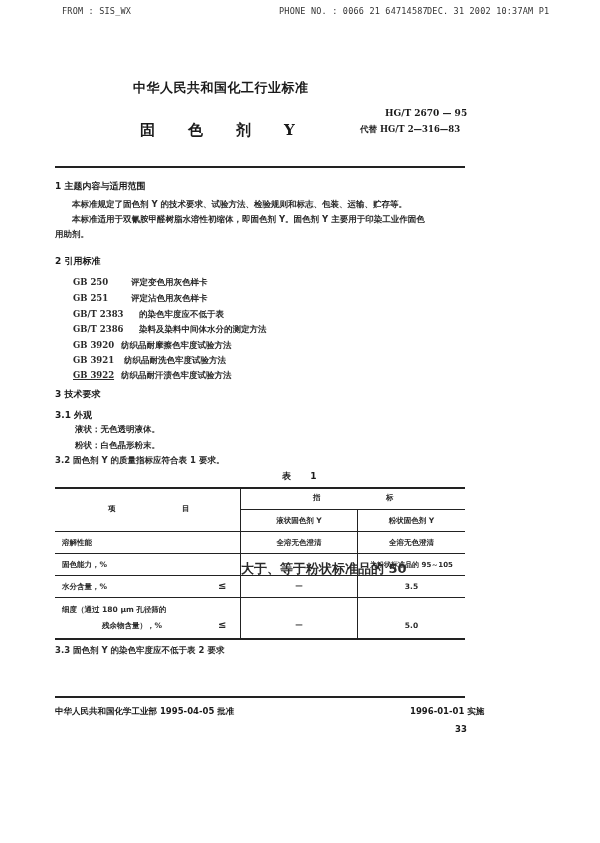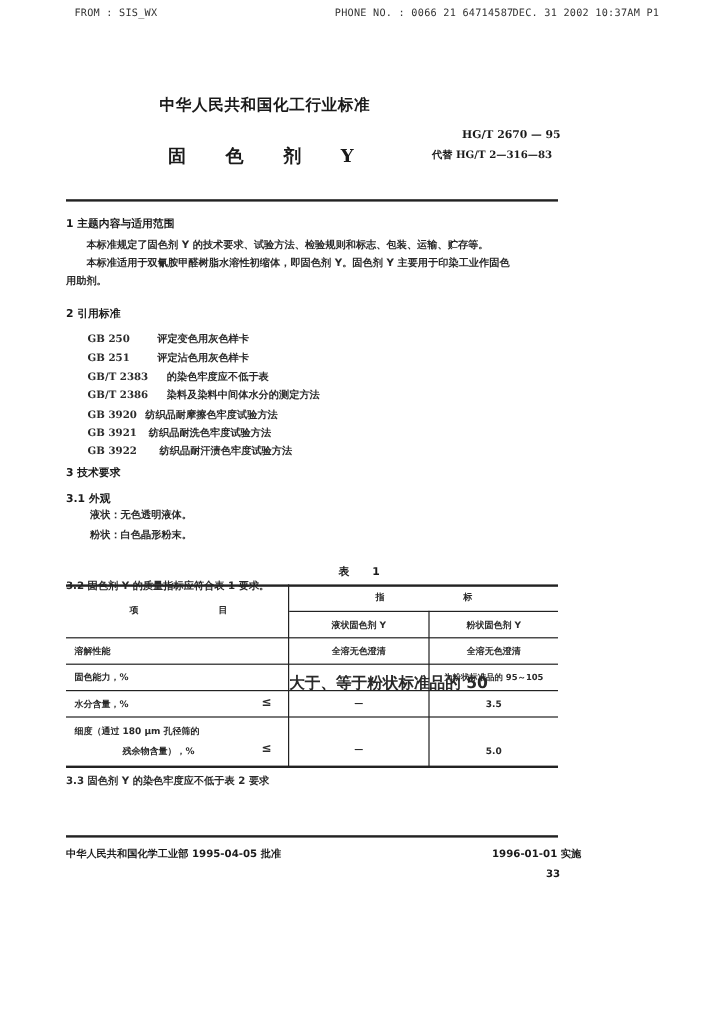--- a/index.html
+++ b/index.html
@@ -46,27 +46,27 @@
 <div class="abs p" style="left:72px; top:214px;">本标准适用于双氰胺甲醛树脂水溶性初缩体，即固色剂 Y。固色剂 Y 主要用于印染工业作固色</div>
 <div class="abs p" style="left:55px; top:229px;">用助剂。</div>
 
 <div class="abs h1" style="left:55px; top:255px;">2  引用标准</div>
 <div class="abs p" style="left:73px; top:277px;"><span class="ref-code">GB 250</span><span>评定变色用灰色样卡</span></div>
 <div class="abs p" style="left:73px; top:293px;"><span class="ref-code">GB 251</span><span>评定沾色用灰色样卡</span></div>
 <div class="abs p" style="left:73px; top:309px;"><span class="ref-code" style="width:66px;">GB/T 2383</span><span>的染色牢度应不低于表</span></div>
 <div class="abs p" style="left:73px; top:324px;"><span class="ref-code" style="width:66px;">GB/T 2386</span><span>染料及染料中间体水分的测定方法</span></div>
 <div class="abs p" style="left:73px; top:340px;"><span class="ref-code" style="width:48px;">GB 3920</span><span>纺织品耐摩擦色牢度试验方法</span></div>
 <div class="abs p" style="left:73px; top:355px;"><span class="ref-code" style="width:51px;">GB 3921</span><span>纺织品耐洗色牢度试验方法</span></div>
-<div class="abs p" style="left:73px; top:370px;"><span class="ref-code" style="width:60px;">GB 3922</span><span>纺织品耐汗渍色牢度试验方法</span></div>
+<div class="abs p" style="left:73px; top:370px;"><span class="ref-code" style="width:48px;text-decoration:underline;">GB 3922</span><span>纺织品耐汗渍色牢度试验方法</span></div>
 
 <div class="abs h1" style="left:55px; top:388px;">3  技术要求</div>
 <div class="abs h1" style="left:55px; top:409px;">3.1  外观</div>
 <div class="abs p" style="left:75px; top:424px;">液状：无色透明液体。</div>
 <div class="abs p" style="left:75px; top:440px;">粉状：白色晶形粉末。</div>
-<div class="abs p" style="left:55px; top:455px;margin-top:28px;">3.2  固色剂 Y 的质量指标应符合表 1 要求。</div>
+<div class="abs p" style="left:55px; top:455px;">3.2  固色剂 Y 的质量指标应符合表 1 要求。</div>
 
 <div class="abs tbl-cap">表 1</div>
 
 <div>
 
   <div class="tline" style="left:55px; top:487px; width:410px; height:1.5px;"></div>
   <div class="tline" style="left:241px; top:509px; width:224px; height:1px;"></div>
   <div class="tline" style="left:55px; top:531px; width:410px; height:1px;"></div>
   <div class="tline" style="left:55px; top:553px; width:410px; height:1px;"></div>
   <div class="tline" style="left:55px; top:575px; width:410px; height:1px;"></div>

